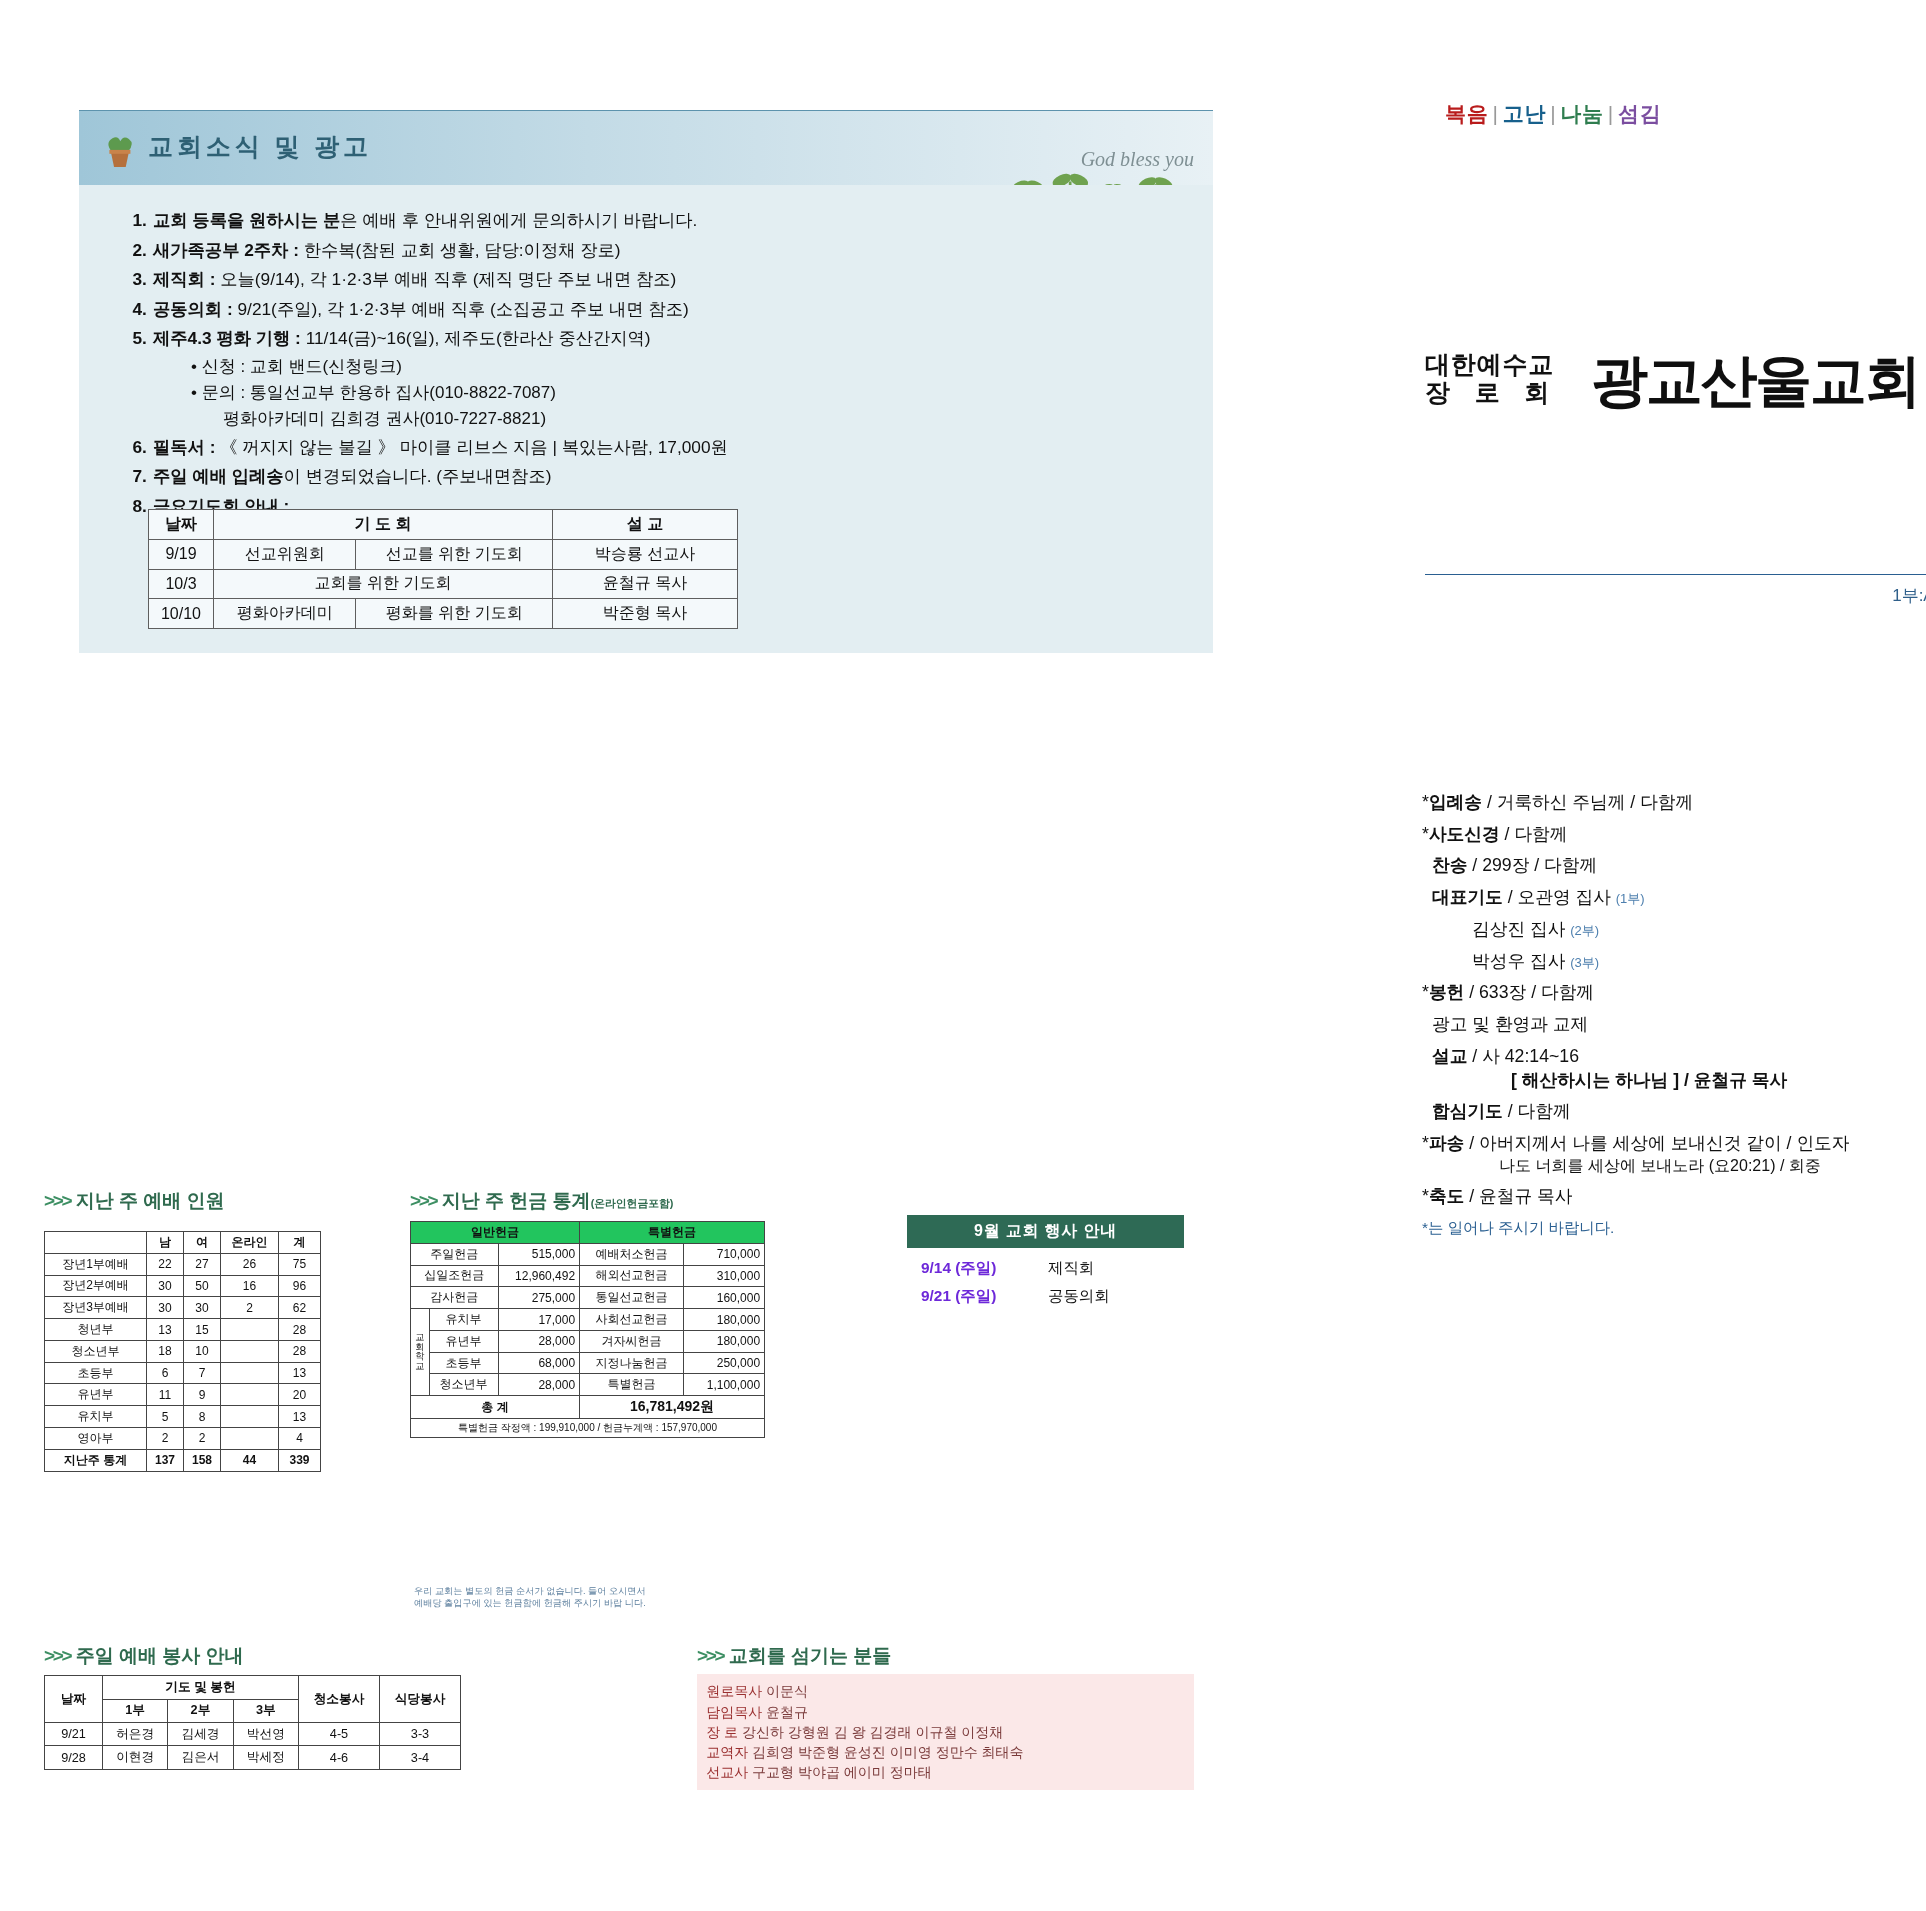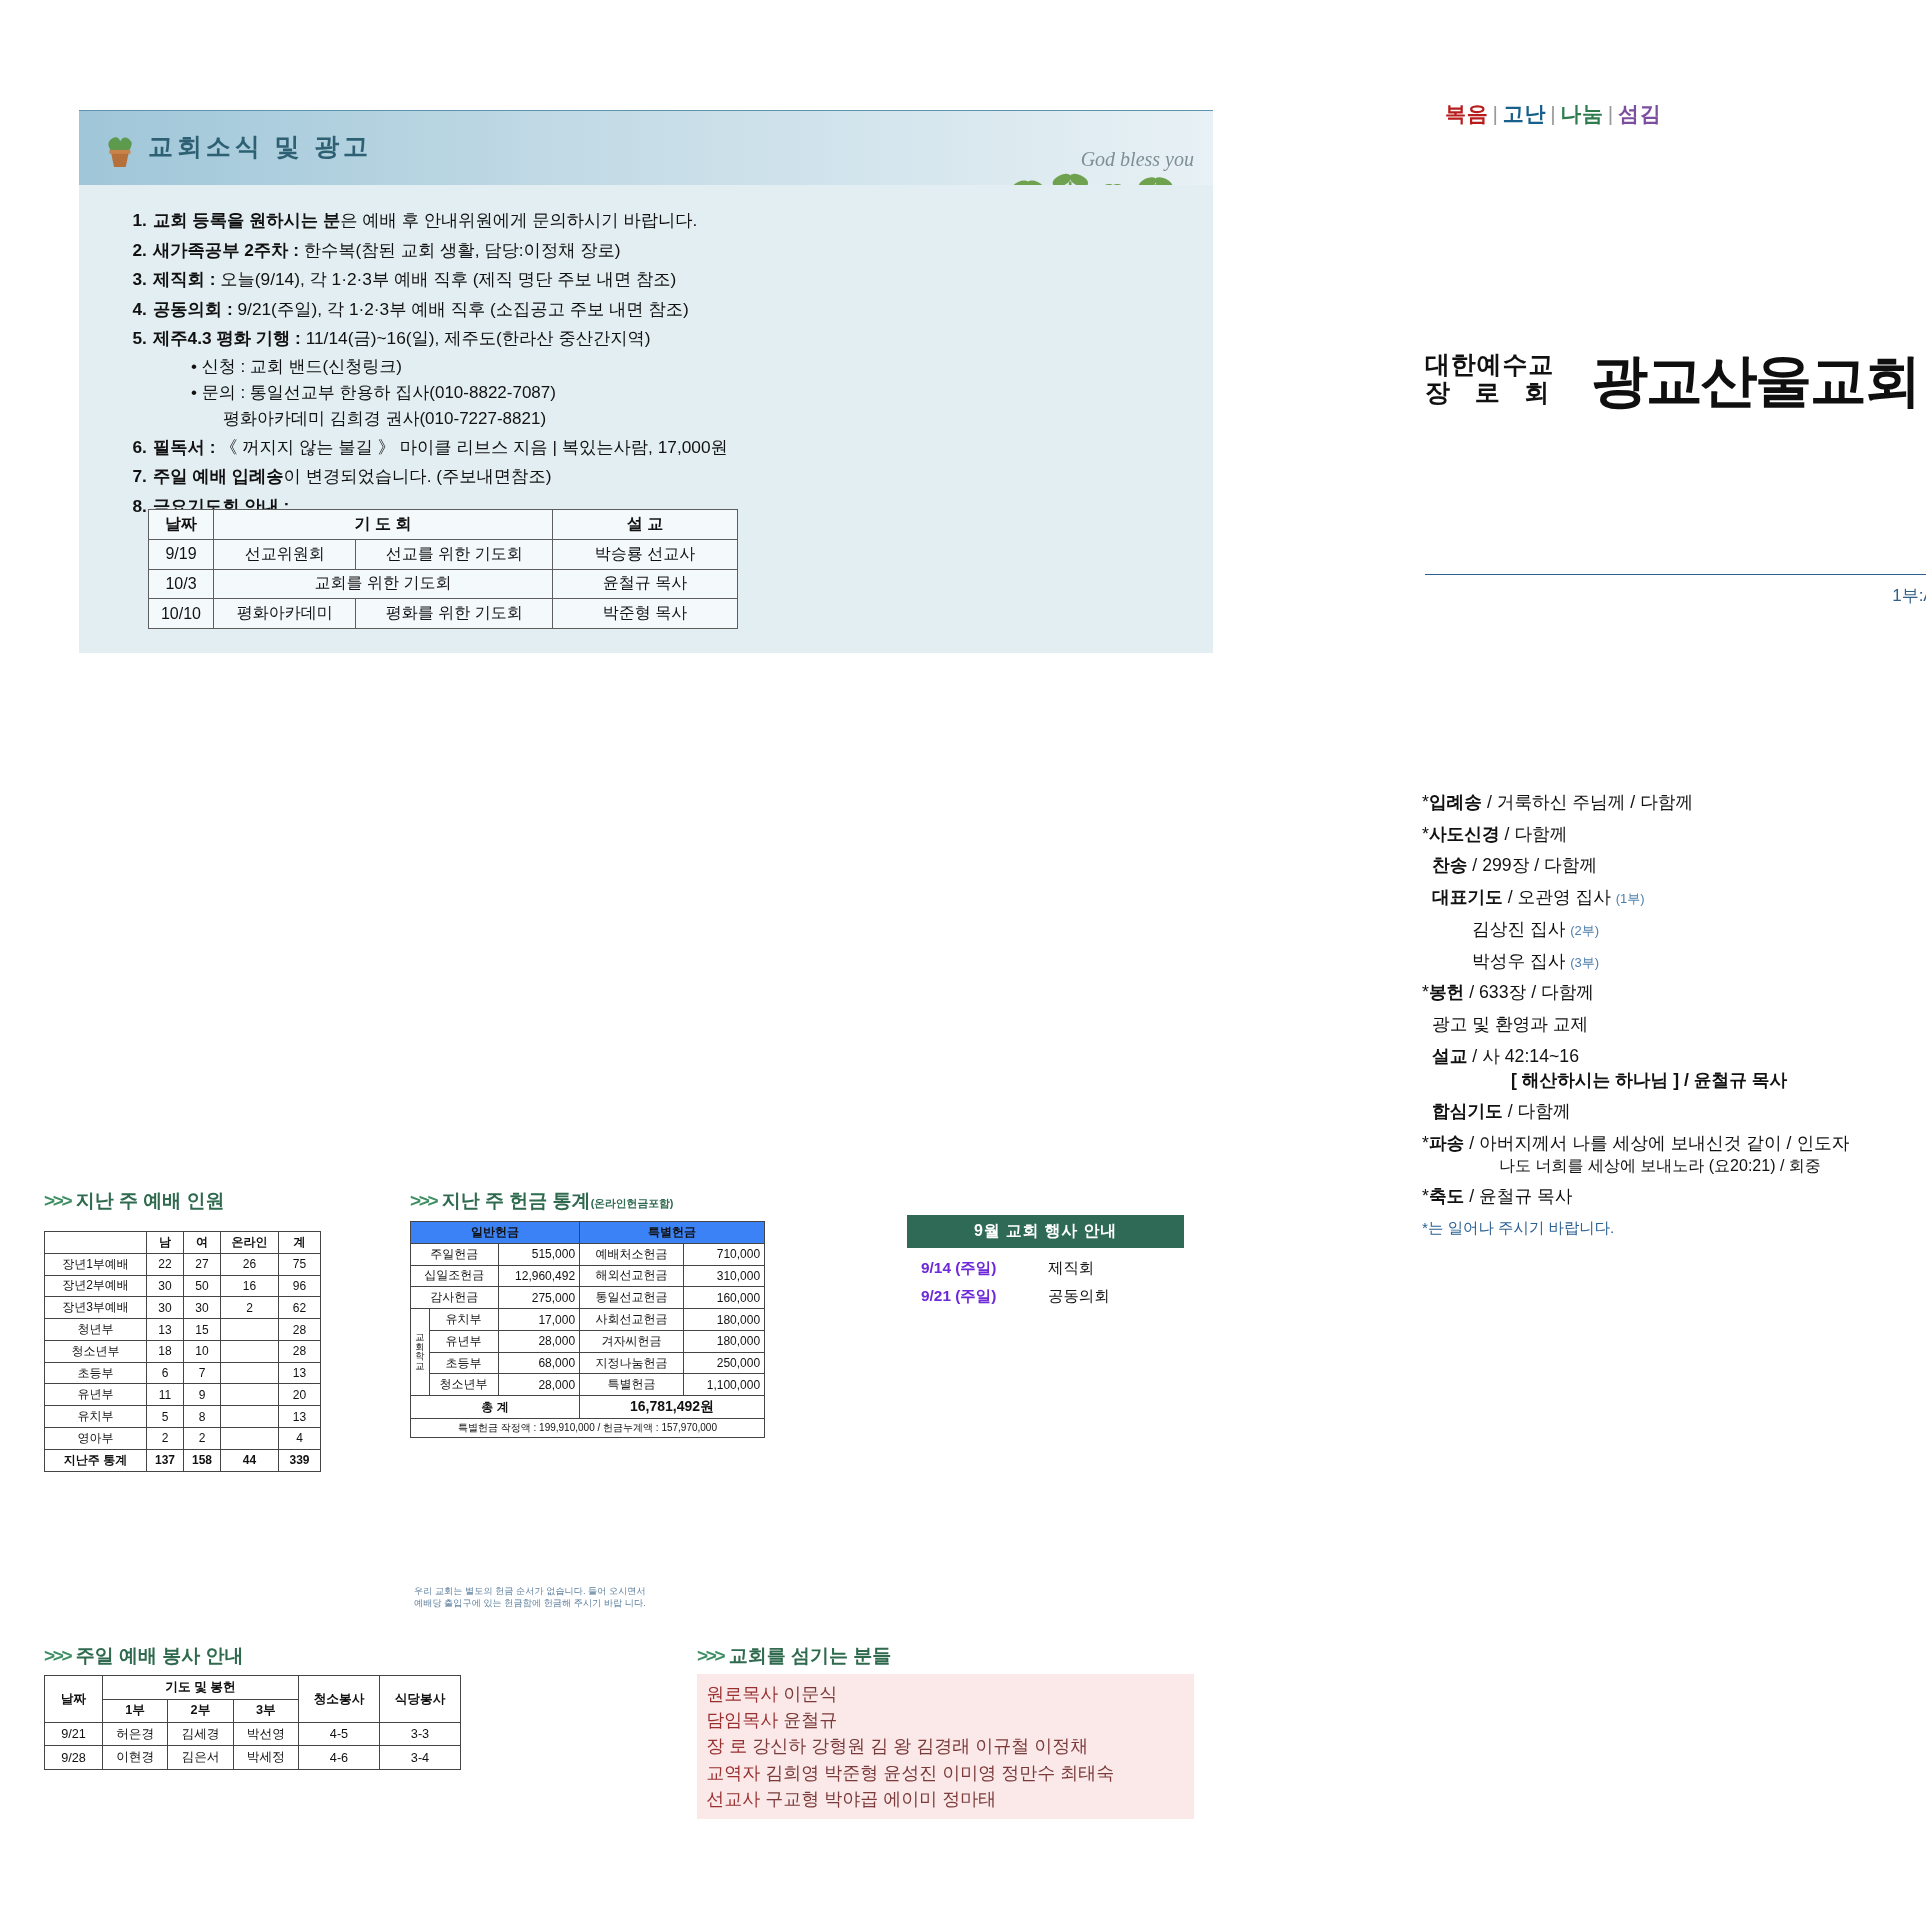--- a/index.html
+++ b/index.html
@@ -70,21 +70,21 @@
   .att-wrap { position:absolute; left:44px; top:1188px; }
   .att-title { margin-bottom:17px; }
   .att-table { border-collapse:collapse; font-size:12px; }
   .att-table th, .att-table td { border:0.6px solid #444; padding:1.9px 3.1px; text-align:center; color:#111; }
   .att-table td.lbl { text-align:center; }
   .att-table tr.total td { font-weight:bold; }
 
   .off-wrap { position:absolute; left:410px; top:1188px; }
   .off-table { border-collapse:collapse; font-size:12px; }
   .off-table td, .off-table th { border:0.6px solid #444; padding:1.9px 3.9px; color:#111; }
-  .off-table th { font-weight:bold; background:#3b82f6; }
+  .off-table th { font-weight:bold; background:#22c55e; }
   .off-table td.num { text-align:right; }
   .off-table td.ctr { text-align:center; }
   .off-note { font-size:10px; color:#111; }
   .off-memo { position:absolute; left:414px; top:1585px; width:239px; font-size:9.2px; color:#5c7f9e; line-height:1.35; }
 
   .evt-box { position:absolute; left:907px; top:1215px; width:277px; }
   .evt-head {
     background:#2e6a55; color:#fff; font-size:16px; font-weight:bold;
     text-align:center; padding:6.2px 0; letter-spacing:0.8px;
   }
@@ -92,21 +92,21 @@
   .evt-row { display:flex; font-size:15.4px; color:#111; margin-bottom:7px; padding-left:14px; }
   .evt-date { width:127px; font-weight:bold; color:#6d28d9; }
   .evt-name { }
 
   .vol-wrap { position:absolute; left:44px; top:1643px; }
   .vol-table { border-collapse:collapse; font-size:12.7px; }
   .vol-table th, .vol-table td { border:0.6px solid #444; padding:2.7px 5.4px; text-align:center; color:#111; }
 
   .serve-box { position:absolute; left:697px; top:1643px; width:497px; }
   .serve-title { font-size:19px; font-weight:bold; color:#2f6a4e; margin-bottom:4.6px; }
-  .serve-body { background:#fbe8e8; padding:7.7px 9.2px; font-size:18px; line-height:1.45; color:#7a3a3a; }
+  .serve-body { background:#fbe8e8; padding:7.7px 9.2px; font-size:14px; line-height:1.45; color:#7a3a3a; }
   .serve-body .role { color:#9a2f2f; }
 
   
   .center-panel { position:absolute; left:1279px; top:0; width:975px; height:1911px; }
   .tagline { position:absolute; left:166px; top:100px; font-size:21px; letter-spacing:0.8px; }
   .tagline .w1 { color:#b91c1c; font-weight:bold; }
   .tagline .sep { color:#999; margin:0 3.9px; }
   .tagline .w2 { color:#17608c; font-weight:bold; }
   .tagline .w3 { color:#2f7d4f; font-weight:bold; }
   .tagline .w4 { color:#7b4ea0; font-weight:bold; }

